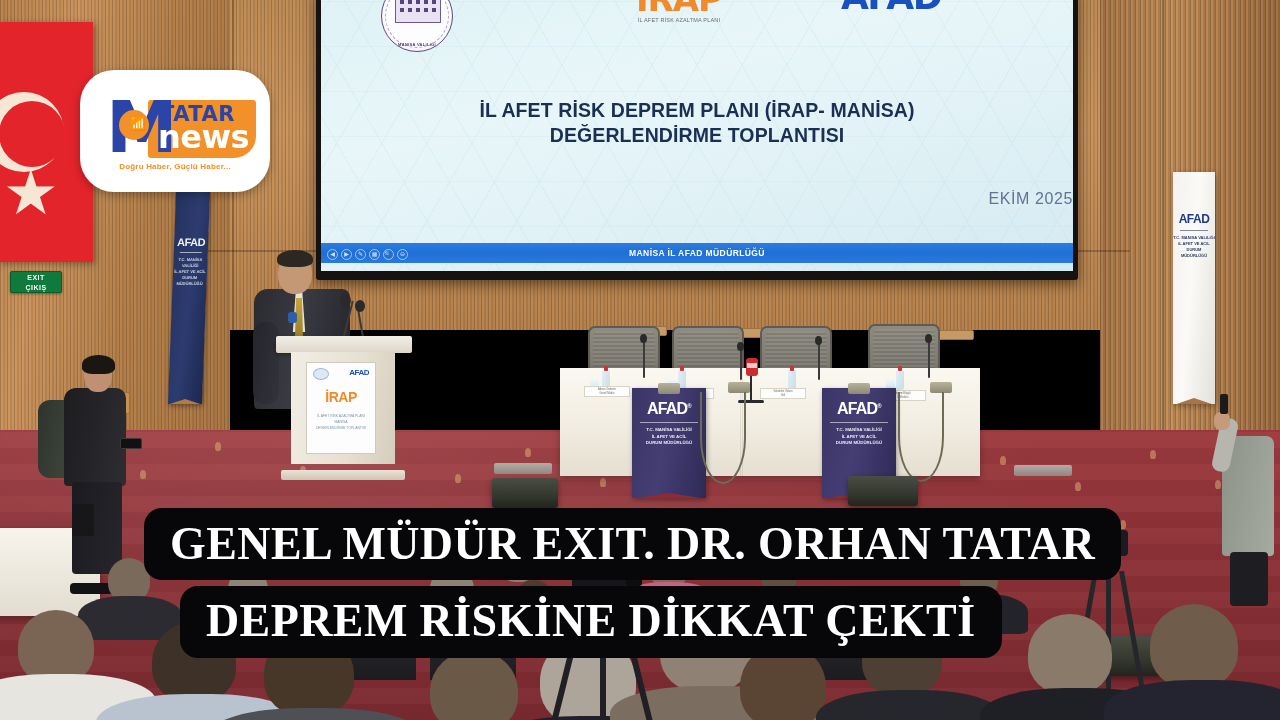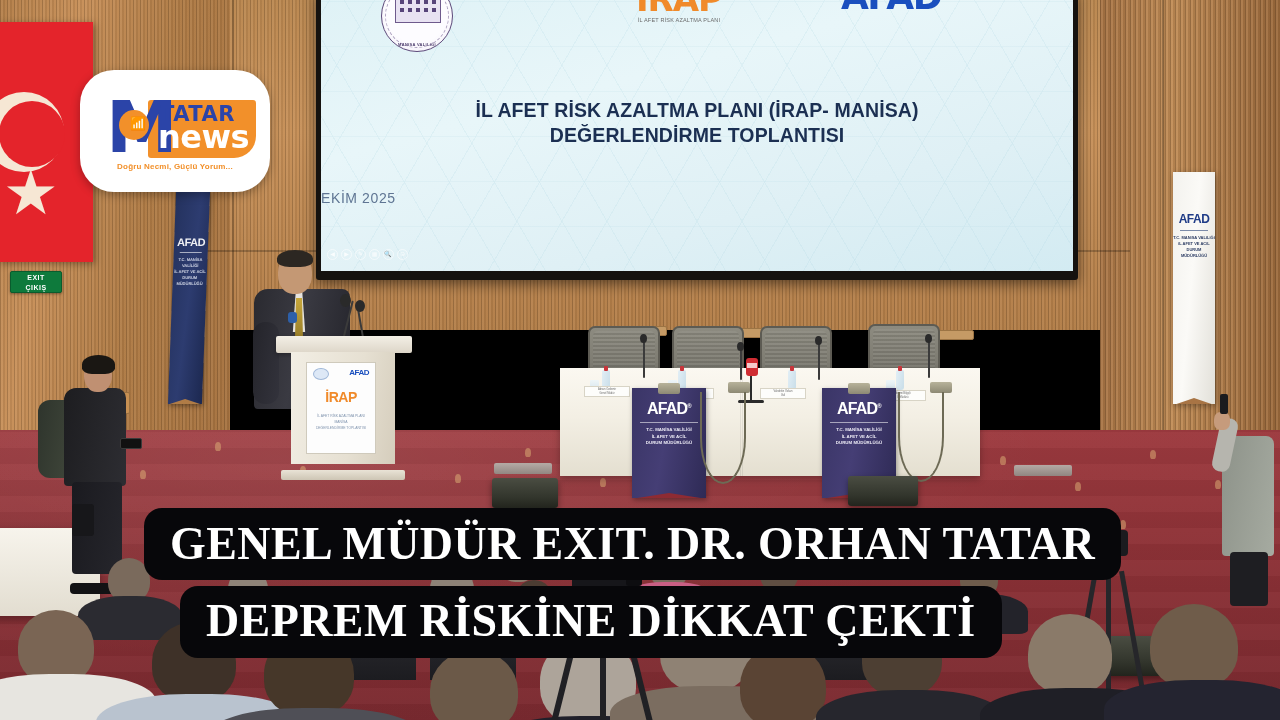--- a/index.html
+++ b/index.html
@@ -111,22 +111,22 @@
           font-family:"DejaVu Sans", sans-serif; line-height:34px; }
   .irap-logo .irap-sub { font-size:5.5px; color:#6b6b6b; letter-spacing:.2px; margin-top:1px; }
 
   .afad-logo { position:absolute; left:520px; top:-18px; width:140px; }
   .afad-logo .afad-main { font-size:36px; font-weight:bold; color:#1a4fbe; letter-spacing:-1.5px;
           font-family:"DejaVu Sans", sans-serif; line-height:38px; }
 
   .slide-title { position:absolute; top:104px; width:100%; text-align:center;
           color:#1b2f52; font-size:19.5px; font-weight:bold; line-height:25px;
           letter-spacing:.1px; }
-  .slide-date { position:absolute; top:196px; width:100%; text-align:left;
-          color:#5f7593; font-size:14px; letter-spacing:.6px; }
+  .slide-date { position:absolute; top:196px; width:100%; text-align:right;
+          color:#5f7593; font-size:16px; letter-spacing:.6px; }
 
   #slide-footer { position:absolute; left:0; bottom:8px; width:100%; height:20px;
           background:linear-gradient(180deg,#2b7de0 0%,#1f6fd6 50%,#2a79dd 100%);
           color:#fff; font-size:8.5px; font-weight:bold; text-align:center;
           line-height:20px; letter-spacing:.4px; }
   #slide-controls { position:absolute; left:6px; bottom:11px; display:flex; gap:3px; }
   #slide-controls .ctl { width:11px; height:11px; border-radius:50%;
           border:1px solid rgba(255,255,255,.55); color:rgba(255,255,255,.8);
           font-size:6px; line-height:9px; text-align:center; }
 
@@ -385,25 +385,28 @@
           <div class="irap-sub">İL AFET RİSK AZALTMA PLANI</div>
         </div>
 
         <div class="afad-logo">
           <div class="afad-main">AFAD</div>
 
         </div>
       </div>
 
       <div class="slide-title">
-        <div>İL AFET RİSK AZALTMA PLANI (İRAP- MANİSA)</div>
+        <div>İL AFET RİSK DEPREM PLANI (İRAP- MANİSA)</div>
         <div>DEĞERLENDİRME TOPLANTISI</div>
       </div>
       <div class="slide-date">EKİM 2025</div>
 
+      <div id="slide-footer">
+        <span>MANİSA İL AFAD MÜDÜRLÜĞÜ</span>
+      </div>
       <div id="slide-controls">
         <div class="ctl">◀</div>
         <div class="ctl">▶</div>
         <div class="ctl">✎</div>
         <div class="ctl">▦</div>
         <div class="ctl">🔍</div>
         <div class="ctl">⊖</div>
       </div>
     </div>
   </div>
@@ -642,16 +645,16 @@
     <span class="cap-line" id="cap-line-2">DEPREM RİSKİNE DİKKAT ÇEKTİ</span>
   </div>
 
   <div id="news-logo">
     <div class="nl-plate"></div>
     <div class="nl-m">M</div>
     <div class="nl-circle"></div>
     <div class="nl-wifi">📶</div>
     <div class="nl-manisa">TATAR</div>
     <div class="nl-news">news</div>
-    <div class="nl-tag">Doğru Necmi, Güçlü Yorum...</div>
+    <div class="nl-tag">Doğru Haber, Güçlü Haber...</div>
   </div>
 
 </div>
 
 </body></html>

